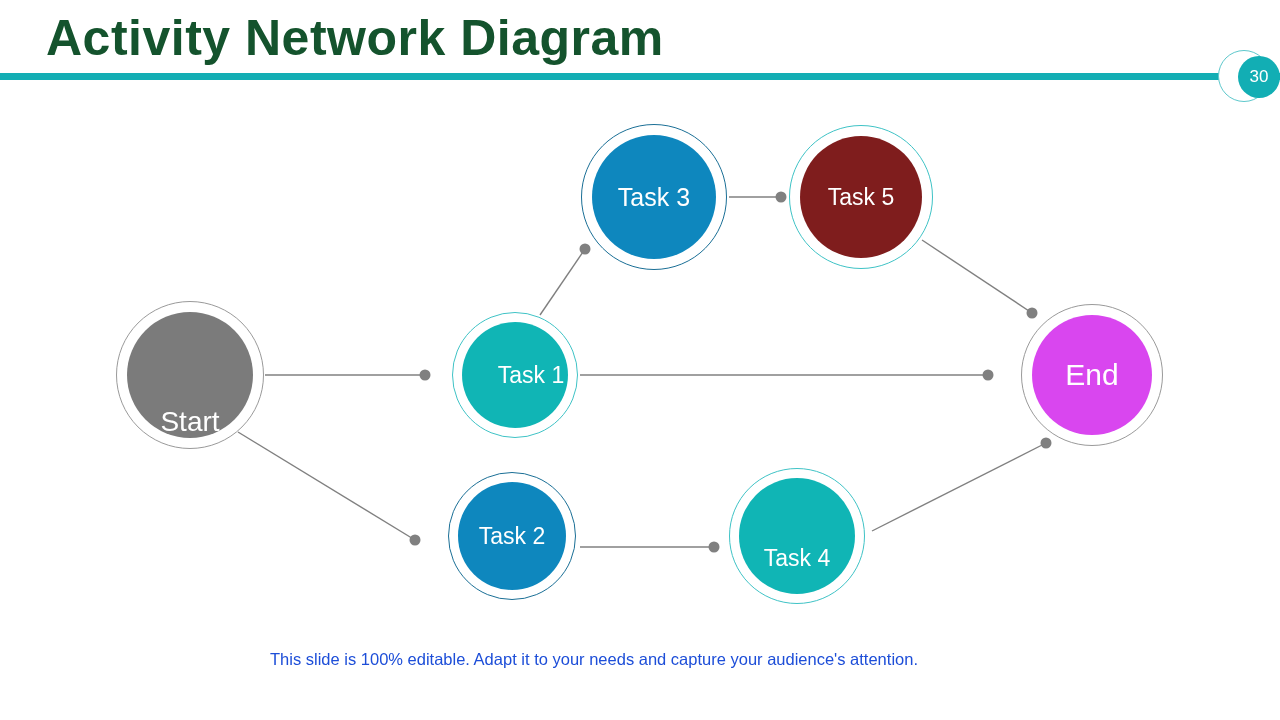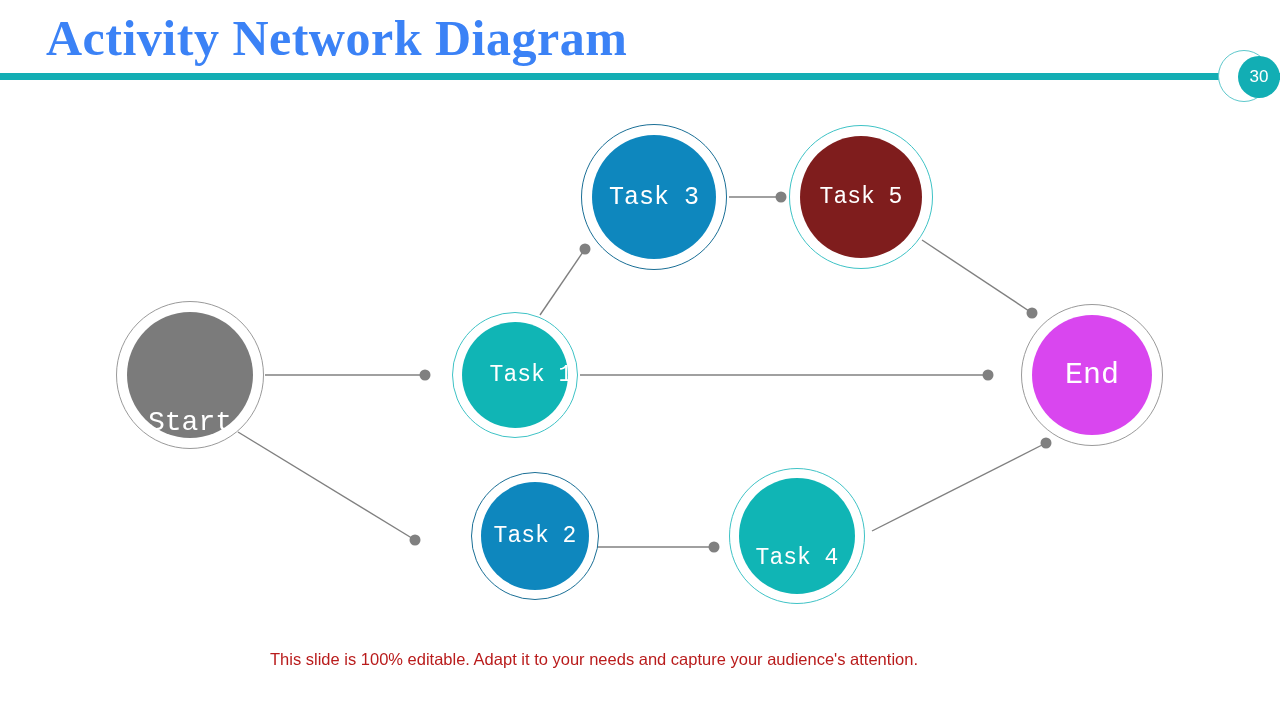--- a/index.html
+++ b/index.html
@@ -21,25 +21,25 @@
     width: 1280px;
     height: 720px;
     background: #ffffff;
   }
 
   
   .title {
     position: absolute;
     left: 46px;
     top: 8px;
-    font-family: Liberation Serif, serif;
+    font-family: Liberation Sans, sans-serif;
     font-weight: bold;
     font-size: 50px;
     line-height: 60px;
-    color: #3b82f6;
+    color: #14532d;
     letter-spacing: 0.5px;
     white-space: nowrap;
   }
   .rule {
     position: absolute;
     left: 0;
     top: 73px;
     width: 1280px;
     height: 7px;
     background: #13aeb4;
@@ -96,34 +96,34 @@
     display: flex;
     align-items: center;
     justify-content: center;
   }
   .node-core {
     border-radius: 50%;
     display: flex;
     align-items: center;
     justify-content: center;
     color: #ffffff;
-    font-family: Liberation Mono, monospace;
+    font-family: Liberation Sans, sans-serif;
     font-weight: normal;
     white-space: nowrap;
   }
 
   
   .caption {
     position: absolute;
     left: 0;
     top: 650px;
     width: 1188px;
     text-align: center;
     font-size: 16.5px;
-    color: #b91c1c;
+    color: #1d4ed8;
     font-family: "Liberation Sans", sans-serif;
   }
 </style>
 </head>
 <body>
 
 <div class="slide">
 
   <div class="title">Activity Network Diagram</div>
   <div class="rule"></div>
@@ -171,21 +171,21 @@
         <div class="node" style="left: 116px; top: 206px; width: 148px; height: 148px; border: 1.3px solid rgb(154, 154, 154);">
           <div class="node-core" style="width: 126px; height: 126px; background: rgb(123, 123, 123); align-items: flex-end;">
             <span style="font-size: 28px;">Start</span>
           </div>
         </div>
         <div class="node" style="left: 452px; top: 217px; width: 126px; height: 126px; border: 1.3px solid rgb(63, 195, 198);">
           <div class="node-core" style="width: 106px; height: 106px; background: rgb(16, 181, 181);">
             <span style="font-size: 23px; margin-left: 32px;">Task 1</span>
           </div>
         </div>
-        <div class="node" style="left: 471px; top: 377px; width: 128px; height: 128px; border: 1.3px solid rgb(26, 111, 150);">
+        <div class="node" style="left: 448px; top: 377px; width: 128px; height: 128px; border: 1.3px solid rgb(26, 111, 150);">
           <div class="node-core" style="width: 108px; height: 108px; background: rgb(14, 135, 190);">
             <span style="font-size: 23px;">Task 2</span>
           </div>
         </div>
         <div class="node" style="left: 581px; top: 29px; width: 146px; height: 146px; border: 1.3px solid rgb(26, 111, 150);">
           <div class="node-core" style="width: 124px; height: 124px; background: rgb(14, 135, 190);">
             <span style="font-size: 25px;">Task 3</span>
           </div>
         </div>
         <div class="node" style="left: 729px; top: 373px; width: 136px; height: 136px; border: 1.3px solid rgb(63, 195, 198);">

